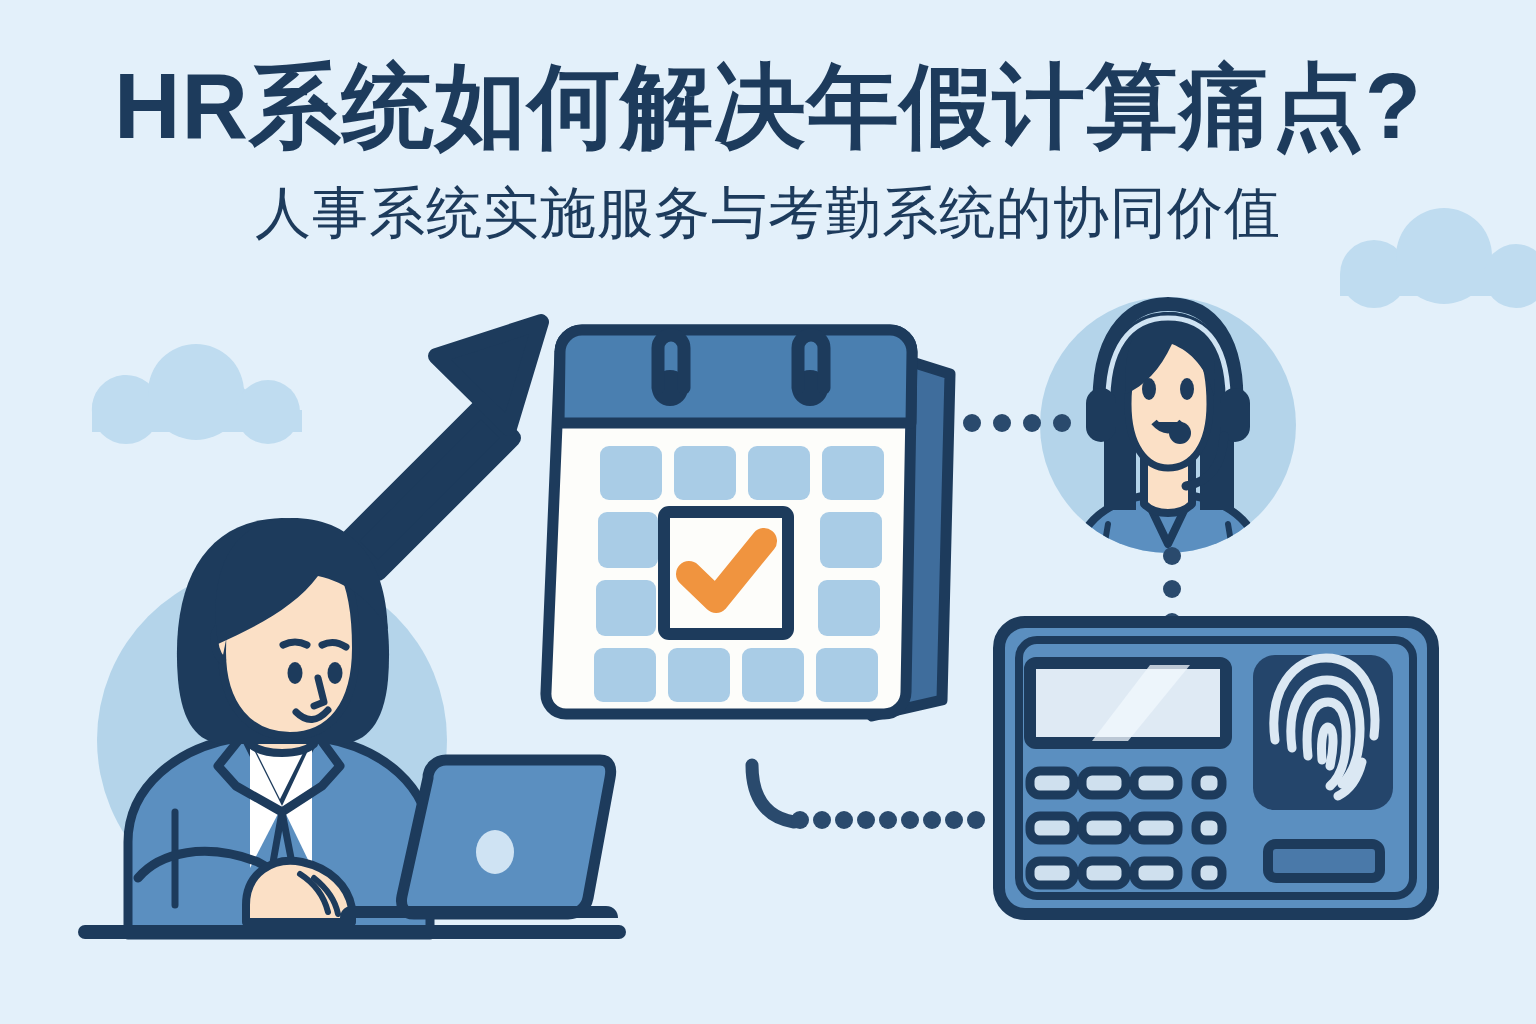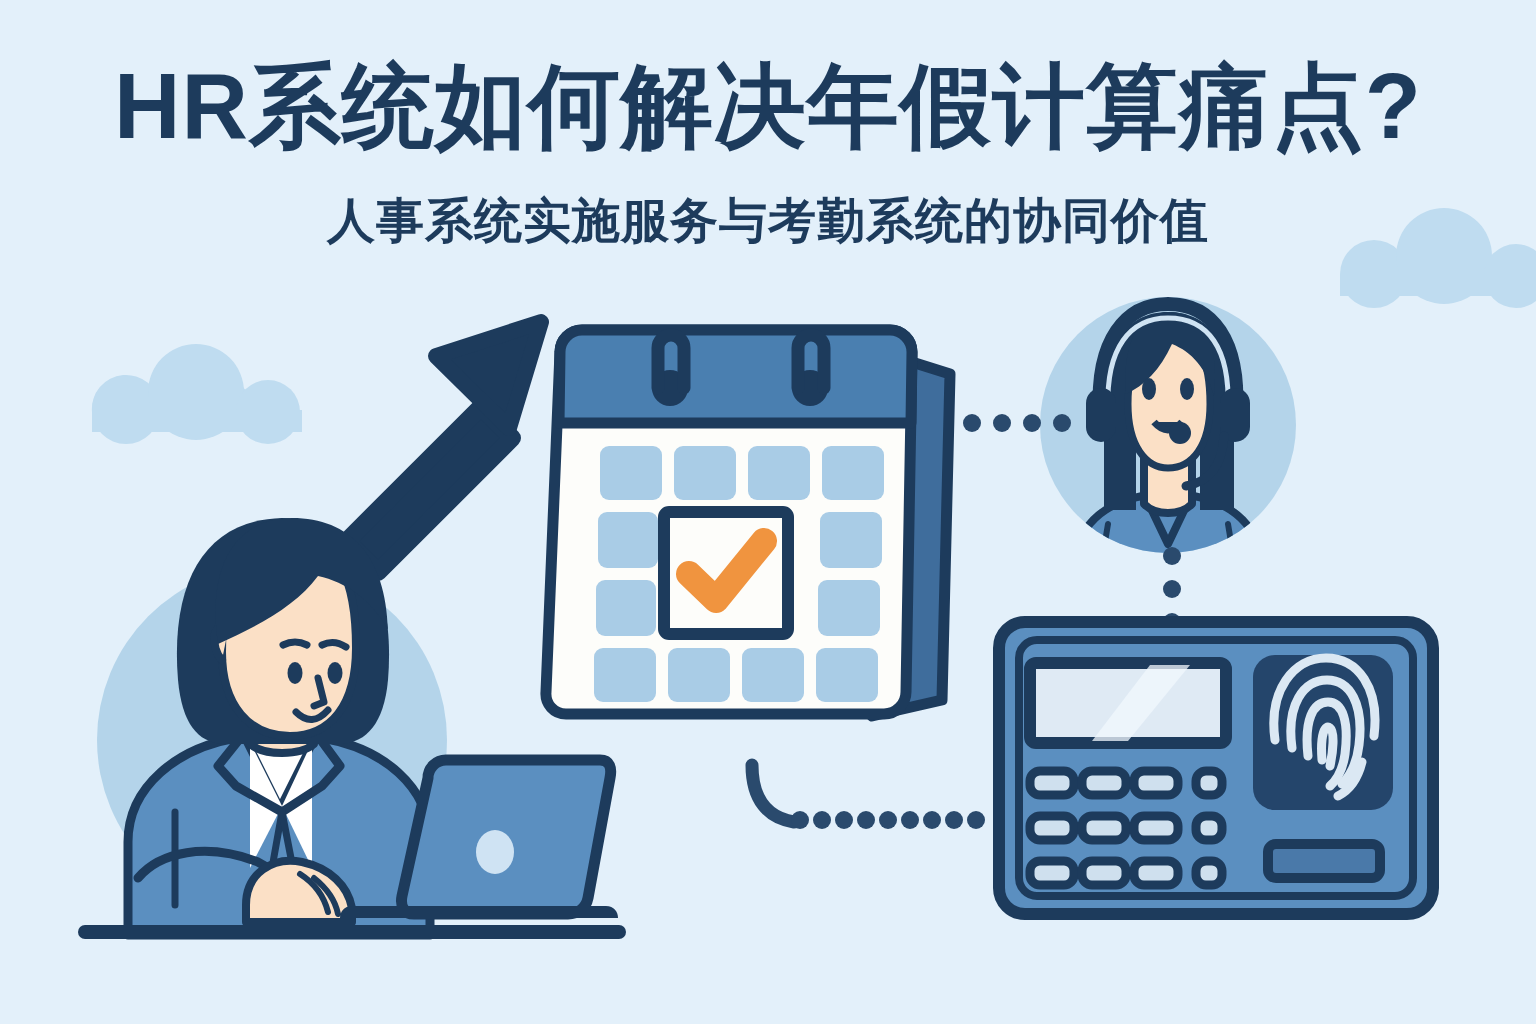--- a/index.html
+++ b/index.html
@@ -12,22 +12,22 @@
   #stage{position:relative;width:1536px;height:1024px;background:#f97316;}
   #art{position:absolute;inset:0;}
   .hdr{position:absolute;left:0;top:0;width:1536px;text-align:center;}
   .title{
     margin:0;padding:0;
     font-size:92px;line-height:1.0;font-weight:700;
     color:#1d3b5c;letter-spacing:1px;
     white-space:nowrap;
   }
   .subtitle{
-    margin:12px;padding:0;
-    font-size:48px;line-height:1.0;font-weight:700;
+    margin:0;padding:0;
+    font-size:56px;line-height:1.0;font-weight:400;
     color:#1d3b5c;letter-spacing:1px;
     white-space:nowrap;
   }
   .t1{top:60px;}
   .t2{top:185px;}
 </style>
 </head>
 <body>
 
 <div id="stage">

